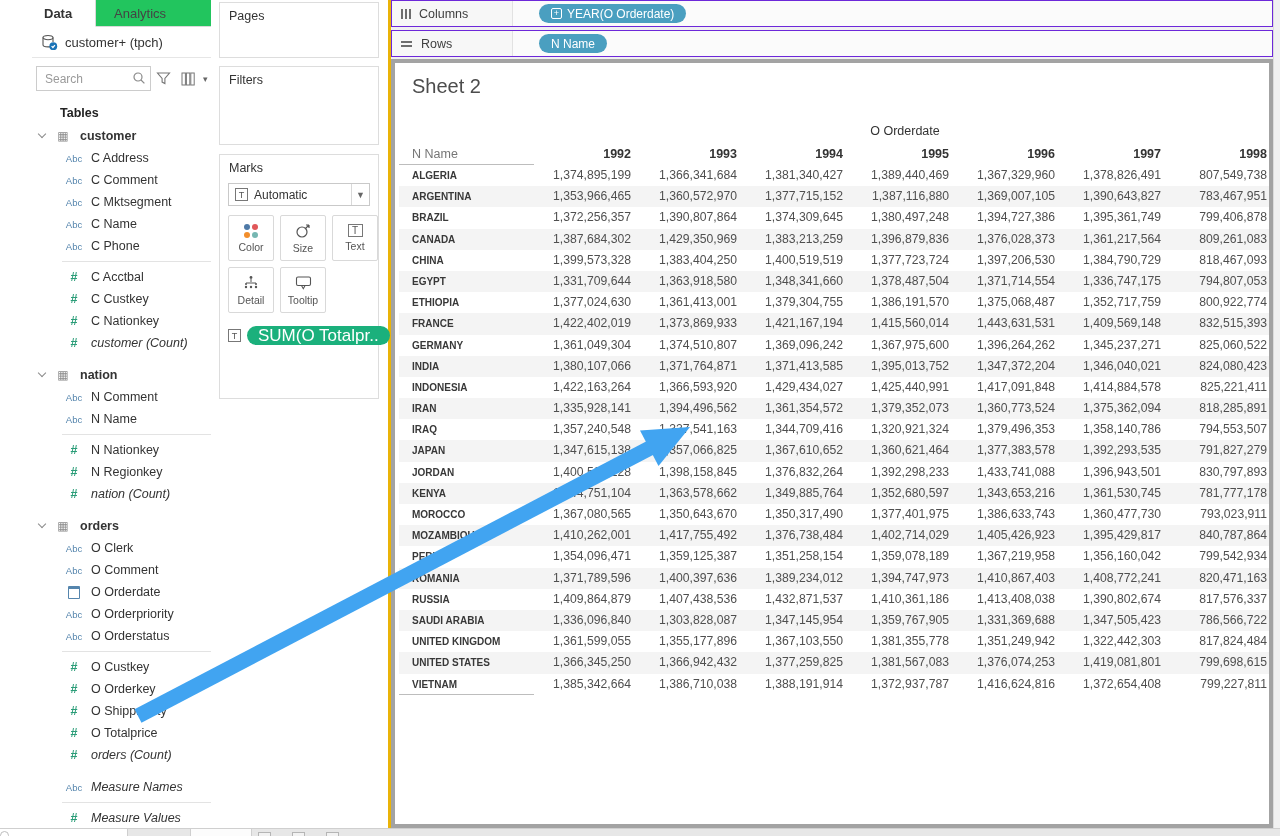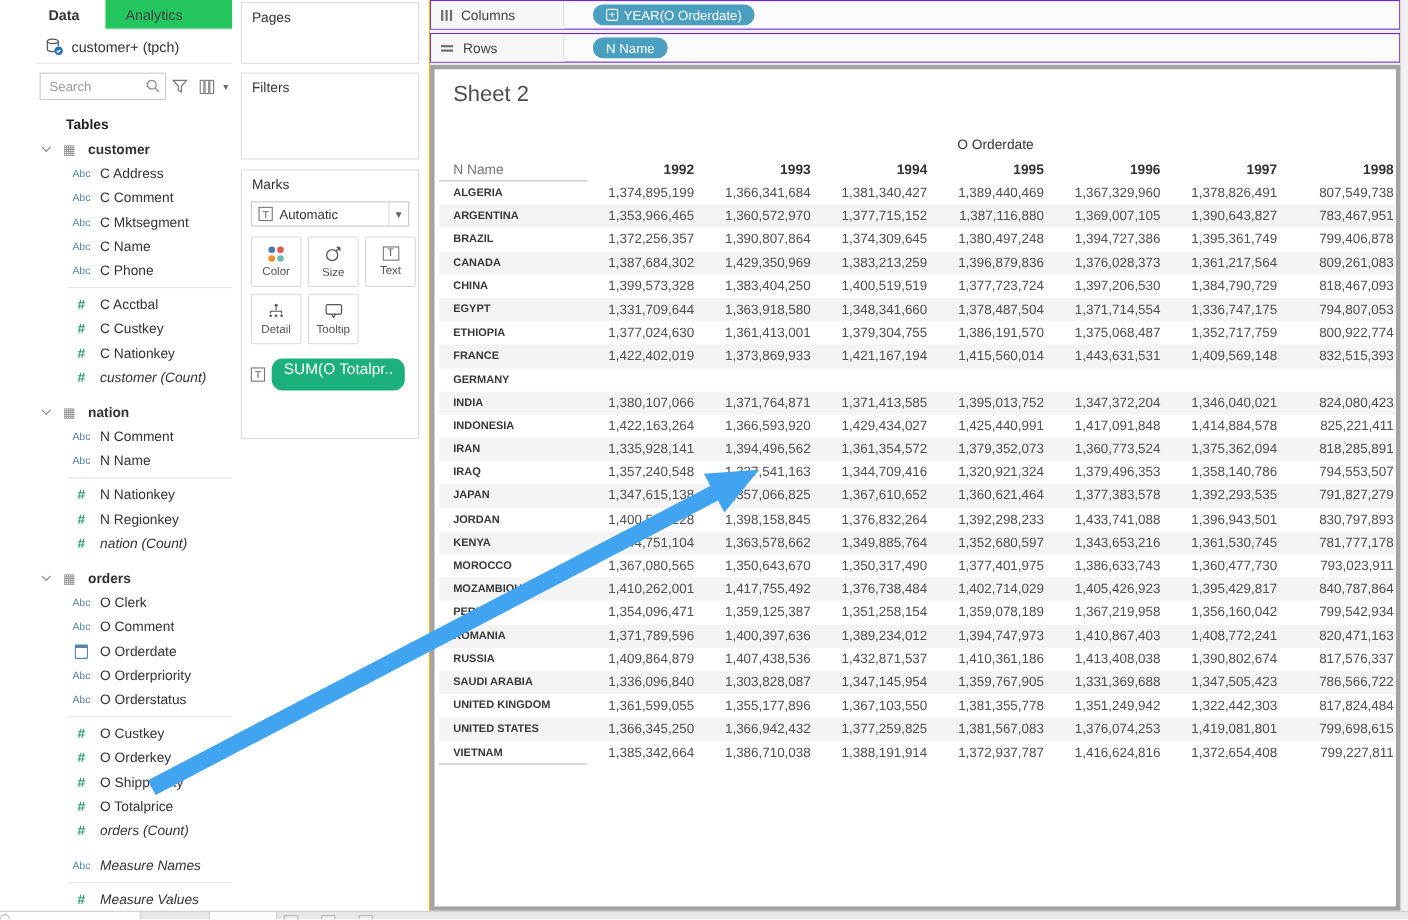--- a/index.html
+++ b/index.html
@@ -28,35 +28,35 @@
   .f-icon.abc::before{content:"Abc";color:#5585ad;font-size:9.5px;}
   .f-icon.num::before{content:"#";color:#2b9d78;font-size:12.5px;font-weight:bold;}
   .f-icon.date::before{content:"";width:10px;height:9px;border:1px solid #5585ad;border-top:3px solid #5585ad;border-radius:1px;}
   .f-icon.tbl::before{content:"▦";color:#8b8b8b;font-size:12px;}
   .s-item.t-table .f-label{font-weight:bold;}
   .s-item.it .f-label{font-style:italic;}
   .s-item.t-div{height:1px;border-top:1px solid #e3e3e3;margin:4px 8px 4px 30px;padding:0;}
   .s-item.gap{margin-top:10px;}
 
   
-  .panels{position:absolute;left:211px;top:0;width:180px;height:828px;background:#fff;border-right:1px solid #eab308;}
+  .panels{position:absolute;left:211px;top:0;width:180px;height:828px;background:#fff;border-right:3px solid #eab308;}
   .card{position:absolute;left:8px;right:9px;border:1px solid #ddd;background:#fff;font-size:12.5px;color:#333;}
   .card-title{padding:6px 9px 0 9px;}
   .card-pages{top:2px;height:56px;}
   .card-filters{top:66px;height:79px;}
   .card-marks{top:154px;height:245px;}
   .mark-dd{margin:8px 8px 0 8px;height:23px;border:1px solid #c9c9c9;display:flex;align-items:center;font-size:12px;color:#333;}
   .mark-dd .ddcaret{margin-left:auto;border-left:1px solid #d9d9d9;width:18px;height:100%;display:flex;align-items:center;justify-content:center;color:#666;font-size:9px;}
   .boxT{display:inline-flex;width:13px;height:13px;border:1px solid #777;align-items:center;justify-content:center;font-size:9px;color:#555;margin:0 6px;flex:0 0 13px;}
   .mark-btns{display:grid;grid-template-columns:repeat(3,46px);gap:6px;margin:9px 8px 0 8px;}
   .mbtn{height:46px;border:1px solid #d9d9d9;border-radius:2px;display:flex;flex-direction:column;align-items:center;justify-content:center;gap:3px;font-size:10.5px;color:#555;}
   .color-dots{position:relative;width:16px;height:14px;}
   .color-dots i{position:absolute;width:6px;height:6px;border-radius:50%;}
   .pill-row{display:flex;align-items:center;margin:13px 8px 0 2px;}
-  .gpill{color:#fff;border-radius:10px;height:29px;line-height:19px;font-size:14px;padding:0 11px;white-space:nowrap;}
+  .gpill{color:#fff;border-radius:10px;height:19px;line-height:19px;font-size:17px;padding:0 11px;white-space:nowrap;}
 
   
   .topchrome{position:absolute;left:391px;top:0;width:882px;height:59px;background:#f0f0f0;}
   .shelf{position:absolute;left:391px;width:882px;height:27px;background:#fbfbfb;border:1px solid #6d28d9;display:flex;align-items:center;gap:20px;}
   .shelf-cols{top:0;}
   .shelf-rows{top:30px;}
   .shelf-label{width:121px;height:100%;display:flex;align-items:center;gap:8px;padding-left:9px;font-size:12.5px;color:#404040;border-right:1px solid #e2e2e2;background:#f7f7f7;}
   .ic-cols{width:2px;height:10px;background:#6d6d6d;box-shadow:4px 0 0 #6d6d6d,8px 0 0 #6d6d6d;margin-right:8px;}
   .ic-rows{width:11px;height:2px;background:#6d6d6d;box-shadow:0 4px 0 #6d6d6d;margin-top:-4px;margin-right:1px;}
   .shelf-body{flex:1;display:flex;align-items:center;padding-left:6px;}
@@ -585,20 +585,35 @@
   <div class="cell">1,443,631,531</div>
 
   <div class="cell">1,409,569,148</div>
 
   <div class="cell">832,515,393</div>
 </div>
   </div>
 
   <div class="trow">
     <div class="rlabel">GERMANY</div>
+    <div class="cells">
+  <div class="cell">1,361,049,304</div>
+
+  <div class="cell">1,374,510,807</div>
+
+  <div class="cell">1,369,096,242</div>
+
+  <div class="cell">1,367,975,600</div>
+
+  <div class="cell">1,396,264,262</div>
+
+  <div class="cell">1,345,237,271</div>
+
+  <div class="cell">825,060,522</div>
+</div>
   </div>
 
   <div class="trow">
     <div class="rlabel">INDIA</div>
     <div class="cells">
   <div class="cell">1,380,107,066</div>
 
   <div class="cell">1,371,764,871</div>
 
   <div class="cell">1,371,413,585</div>

